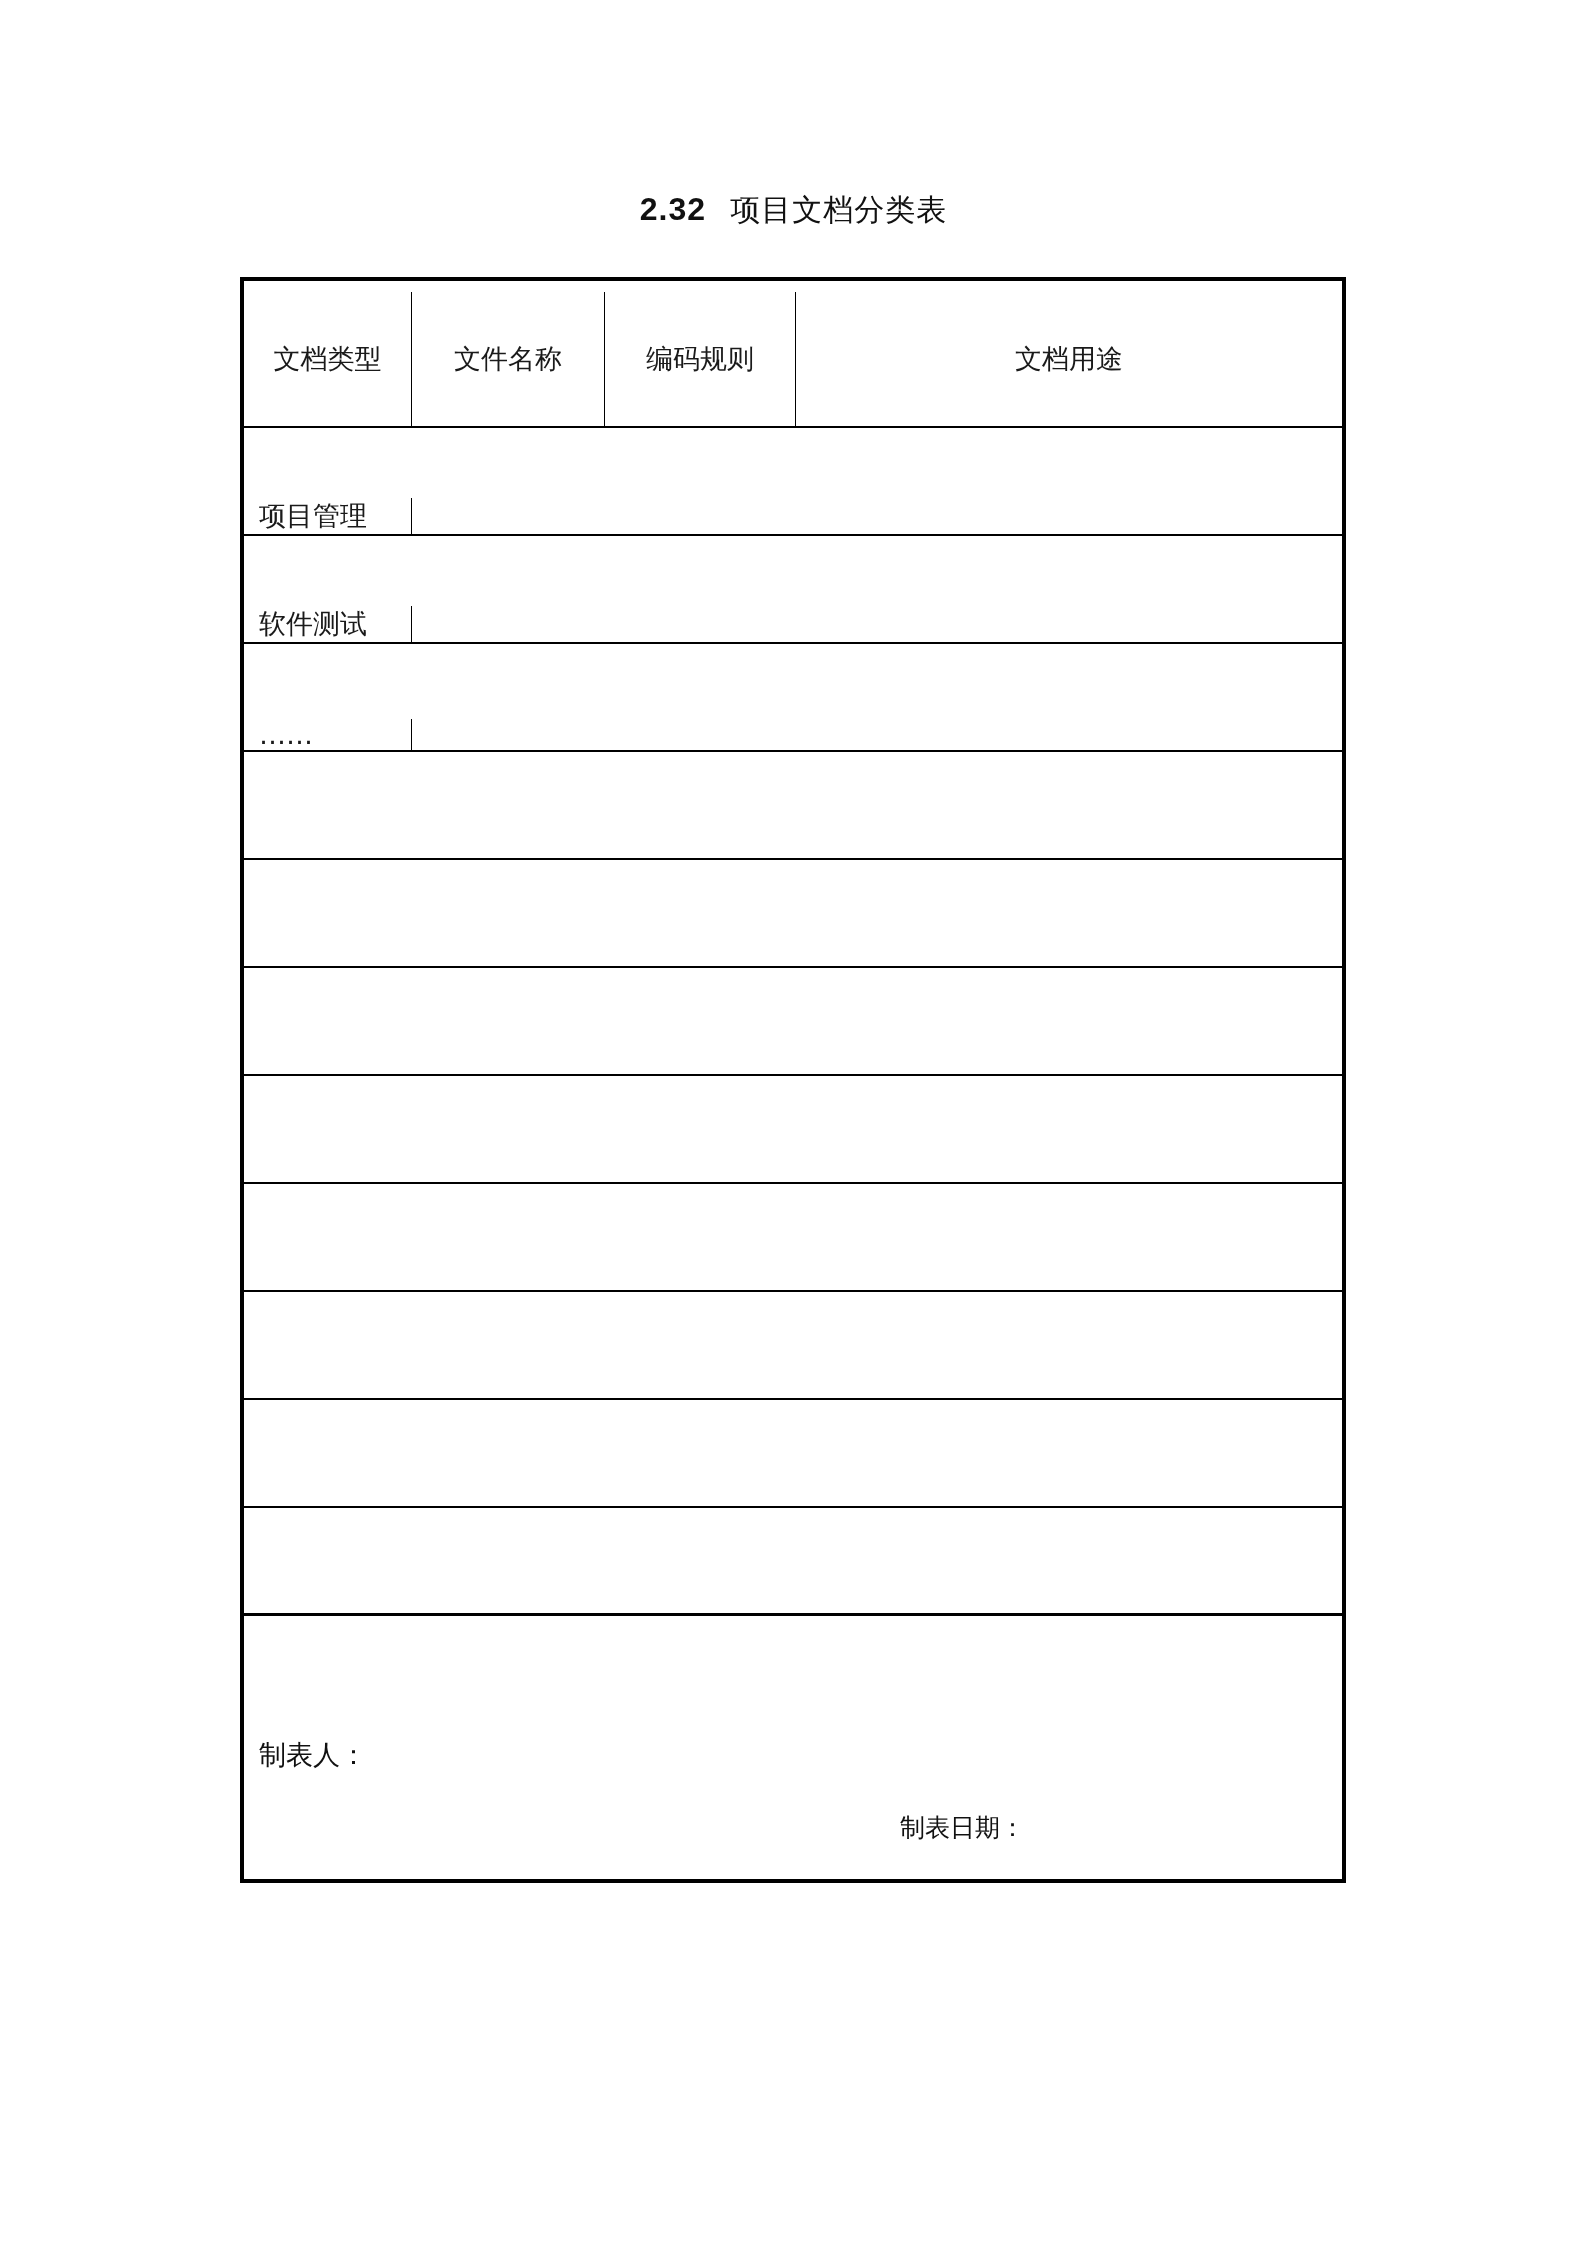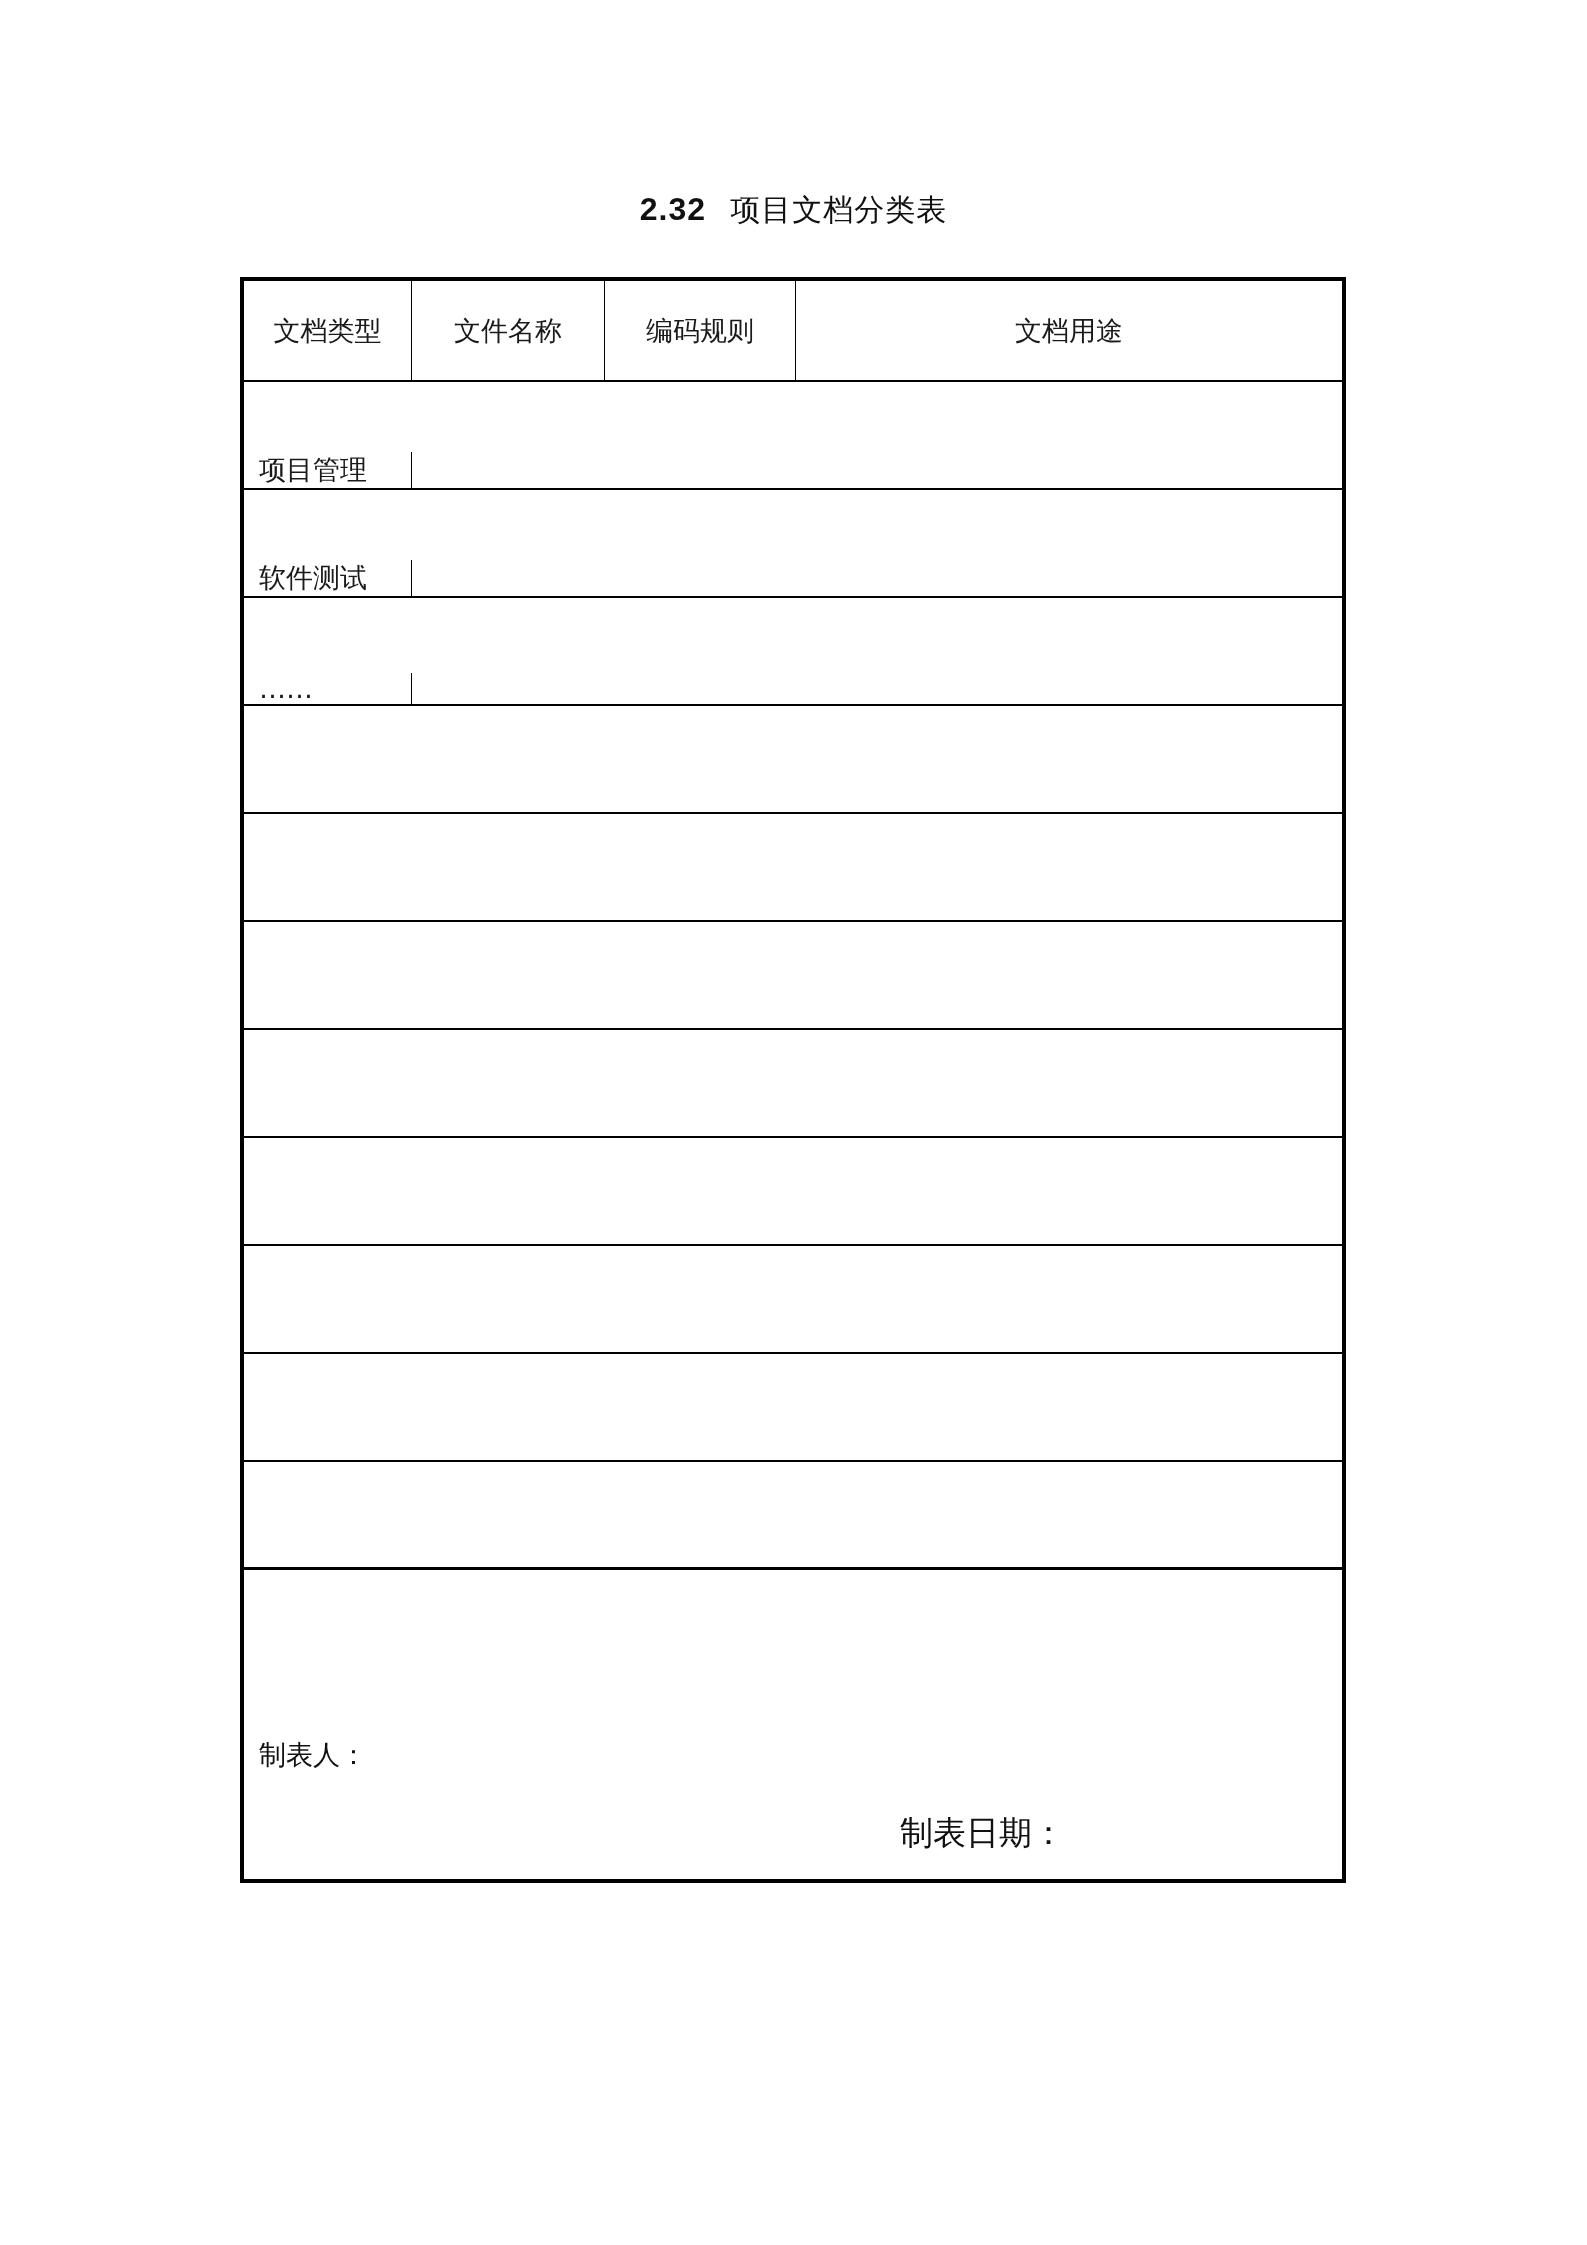--- a/index.html
+++ b/index.html
@@ -6,35 +6,35 @@
   body { width:1587px; height:2245px; position:relative; overflow:hidden;
          font-family:"DejaVu Serif", "Liberation Serif", serif; color:#111; }
   .title { position:absolute; left:0; width:1587px; top:190px; text-align:center;
            font-size:32px; font-weight:bold; letter-spacing:1px; }
   .title .num { font-family:Liberation Sans, sans-serif; font-weight:bold; margin-right:12px; }
   .title .txt { font-weight:normal; font-family:"DejaVu Sans", sans-serif; font-size:30px; }
   .table { position:absolute; left:240px; top:277px; width:1106px; height:1606px;
            box-sizing:border-box; border:4px solid #000; }
   .grid { position:absolute; left:0; top:0; width:1098px; }
   .row { display:flex; box-sizing:border-box; border-bottom:2px solid #000; }
-  .row.header { height:101px; }
+  .row.header { height:136px;margin-top:11px; }
   .row.data { height:108px;align-items:flex-end; }
   .row.last { border-bottom:3px solid #000; }
   .cell { box-sizing:border-box; border-right:1.5px solid #000; display:flex; align-items:center;
           font-family:"DejaVu Sans", sans-serif; font-size:27px; color:#1a1a1a; }
   .cell:last-child { border-right:none; }
   .c1 { width:168px; }
   .c2 { width:193px; }
   .c3 { width:191px; }
   .c4 { flex:1;font-family:Liberation Mono, monospace; }
   .header .cell { justify-content:center; }
   .data .cell.c1 { padding-left:15px; }
   .footer { position:absolute; left:0; top:1404px; width:1246px; height:198px; }
   .footer .maker { position:absolute; left:15px; top:52px; font-family:"DejaVu Sans", sans-serif; font-size:27px; }
-  .footer .date { position:absolute; left:656px; top:126px; font-family:Liberation Sans, sans-serif; font-size:33px; }
+  .footer .date { position:absolute; left:656px; top:126px; font-family:Liberation Sans, sans-serif; font-size:25px; }
 </style>
 </head>
 <body>
 
 <div class="title">
   <span class="num">2.32</span>
   <span class="txt">项目文档分类表</span>
 </div>
 
 <div class="table">

